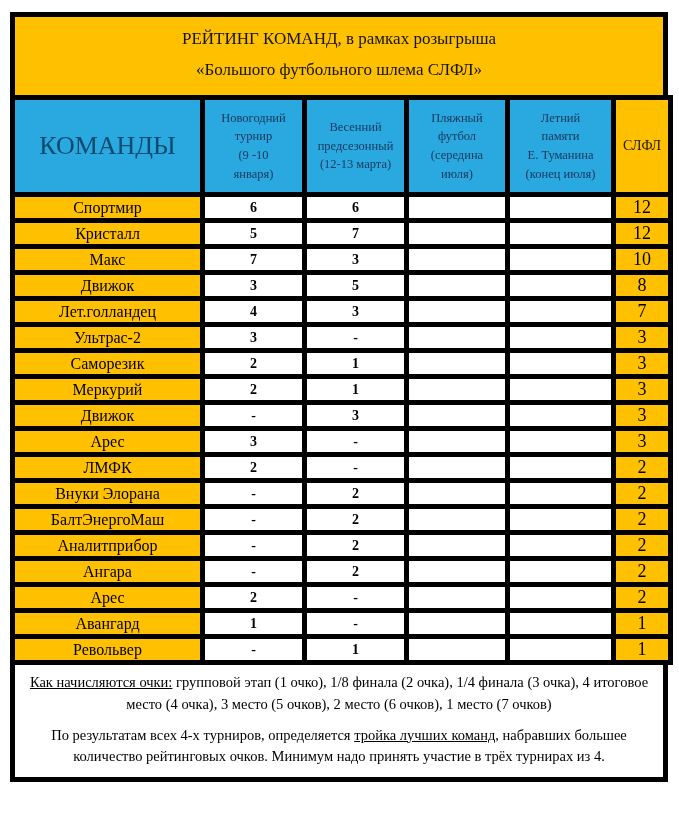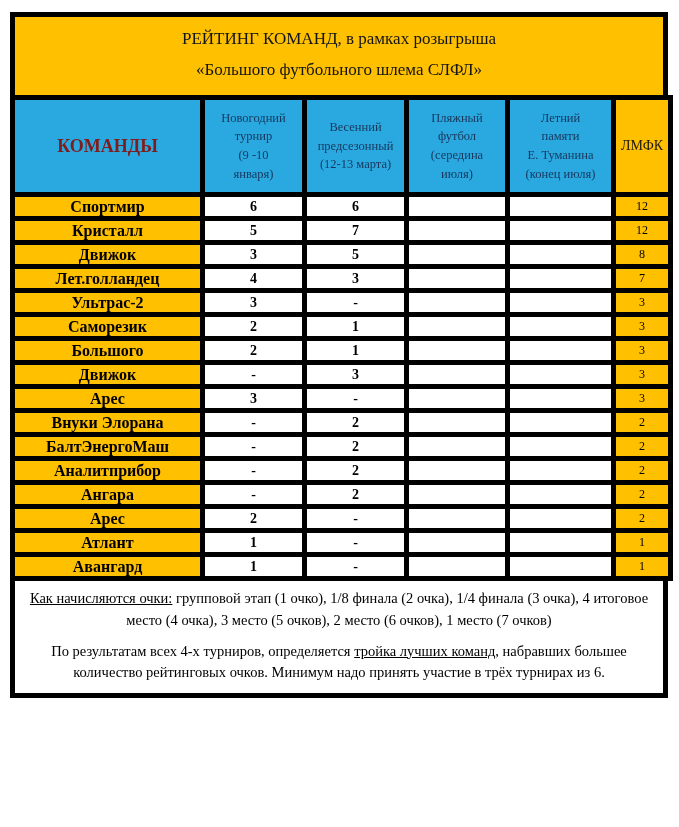--- a/index.html
+++ b/index.html
@@ -19,34 +19,34 @@
 
   
   table.rating {
     border-collapse:collapse; width:658px; table-layout:fixed;
   }
   table.rating th, table.rating td {
     border:5px solid #000; padding:0; text-align:center; vertical-align:middle;
     overflow:hidden;
   }
   th.teams-h {
-    background:#29A9E0; color:#7f1d1d; font-weight:bold; font-size:18px;
+    background:#29A9E0; color:#0c4a6e; font-weight:normal; font-size:26px;
   }
   th.tourn-h {
     background:#29A9E0; color:#17375D; font-weight:normal; font-size:12.5px;
     line-height:1.5; white-space:pre-line;
   }
   th.points-h {
     background:#FFC000; color:#201a0a; font-weight:normal; font-size:14px;
   }
   thead tr { height:97px; }
   tbody tr { height:24px; }
-  td.team-c  { background:#FFC000; font-weight:bold; font-size:16px; }
+  td.team-c  { background:#FFC000; font-weight:normal; font-size:16px; }
   td.val-c   { background:#ffffff; font-weight:bold; font-size:14px; }
-  td.pts-c   { background:#FFC000; font-weight:normal; font-size:12px; }
+  td.pts-c   { background:#FFC000; font-weight:normal; font-size:18px; }
 
   
   .footer-block {
     background:#ffffff; border:5px solid #000; border-top:none;
     text-align:center; font-size:14.5px; line-height:1.5;
     padding:7px 10px 9px 10px;
   }
   .footer-block p { margin:0 0 9px 0; }
   .footer-block p:last-child { margin-bottom:0; }
   .u { text-decoration:underline;margin-top:24px; }
@@ -82,41 +82,49 @@
 предсезонный
 (12-13 марта)</th>
           <th class="tourn-h">Пляжный
 футбол
 (середина
 июля)</th>
           <th class="tourn-h">Летний
 памяти
 Е. Туманина
 (конец июля)</th>
-          <th class="points-h">ЛМФК</th>
+          <th class="points-h">СЛФЛ</th>
         </tr>
       </thead>
       <tbody id="rows-body">
           <tr>
             <td class="team-c">Спортмир</td>
             <td class="val-c">6</td>
             <td class="val-c">6</td>
             <td class="val-c"></td>
             <td class="val-c"></td>
             <td class="pts-c">12</td>
           </tr>
           <tr>
             <td class="team-c">Кристалл</td>
             <td class="val-c">5</td>
             <td class="val-c">7</td>
             <td class="val-c"></td>
             <td class="val-c"></td>
             <td class="pts-c">12</td>
           </tr>
           <tr>
+            <td class="team-c">Макс</td>
+            <td class="val-c">7</td>
+            <td class="val-c">3</td>
+            <td class="val-c"></td>
+            <td class="val-c"></td>
+            <td class="pts-c">10</td>
+          </tr>
+          <tr>
             <td class="team-c">Движок</td>
             <td class="val-c">3</td>
             <td class="val-c">5</td>
             <td class="val-c"></td>
             <td class="val-c"></td>
             <td class="pts-c">8</td>
           </tr>
           <tr>
             <td class="team-c">Лет.голландец</td>
             <td class="val-c">4</td>
@@ -135,21 +143,21 @@
           </tr>
           <tr>
             <td class="team-c">Саморезик</td>
             <td class="val-c">2</td>
             <td class="val-c">1</td>
             <td class="val-c"></td>
             <td class="val-c"></td>
             <td class="pts-c">3</td>
           </tr>
           <tr>
-            <td class="team-c">Большого</td>
+            <td class="team-c">Меркурий</td>
             <td class="val-c">2</td>
             <td class="val-c">1</td>
             <td class="val-c"></td>
             <td class="val-c"></td>
             <td class="pts-c">3</td>
           </tr>
           <tr>
             <td class="team-c">Движок</td>
             <td class="val-c">-</td>
             <td class="val-c">3</td>
@@ -159,20 +167,28 @@
           </tr>
           <tr>
             <td class="team-c">Арес</td>
             <td class="val-c">3</td>
             <td class="val-c">-</td>
             <td class="val-c"></td>
             <td class="val-c"></td>
             <td class="pts-c">3</td>
           </tr>
           <tr>
+            <td class="team-c">ЛМФК</td>
+            <td class="val-c">2</td>
+            <td class="val-c">-</td>
+            <td class="val-c"></td>
+            <td class="val-c"></td>
+            <td class="pts-c">2</td>
+          </tr>
+          <tr>
             <td class="team-c">Внуки Элорана</td>
             <td class="val-c">-</td>
             <td class="val-c">2</td>
             <td class="val-c"></td>
             <td class="val-c"></td>
             <td class="pts-c">2</td>
           </tr>
           <tr>
             <td class="team-c">БалтЭнергоМаш</td>
             <td class="val-c">-</td>
@@ -199,37 +215,37 @@
           </tr>
           <tr>
             <td class="team-c">Арес</td>
             <td class="val-c">2</td>
             <td class="val-c">-</td>
             <td class="val-c"></td>
             <td class="val-c"></td>
             <td class="pts-c">2</td>
           </tr>
           <tr>
-            <td class="team-c">Атлант</td>
+            <td class="team-c">Авангард</td>
             <td class="val-c">1</td>
             <td class="val-c">-</td>
             <td class="val-c"></td>
             <td class="val-c"></td>
             <td class="pts-c">1</td>
           </tr>
           <tr>
-            <td class="team-c">Авангард</td>
-            <td class="val-c">1</td>
-            <td class="val-c">-</td>
+            <td class="team-c">Револьвер</td>
+            <td class="val-c">-</td>
+            <td class="val-c">1</td>
             <td class="val-c"></td>
             <td class="val-c"></td>
             <td class="pts-c">1</td>
           </tr>
         </tbody>
     </table>
 
     <div class="footer-block">
       <p><span class="u">Как начисляются очки:</span><span> групповой этап (1 очко), 1/8 финала (2 очка), 1/4 финала (3 очка), 4 итоговое место (4 очка), 3 место (5 очков), 2 место (6 очков), 1 место (7 очков)</span></p>
-      <p><span>По результатам всех 4-х турниров, определяется </span><span class="u">тройка лучших команд</span><span>, набравших большее количество рейтинговых очков. Минимум надо принять участие в трёх турнирах из 6.</span></p>
+      <p><span>По результатам всех 4-х турниров, определяется </span><span class="u">тройка лучших команд</span><span>, набравших большее количество рейтинговых очков. Минимум надо принять участие в трёх турнирах из 4.</span></p>
     </div>
 
   </div>
 </div>
 
 </body></html>

